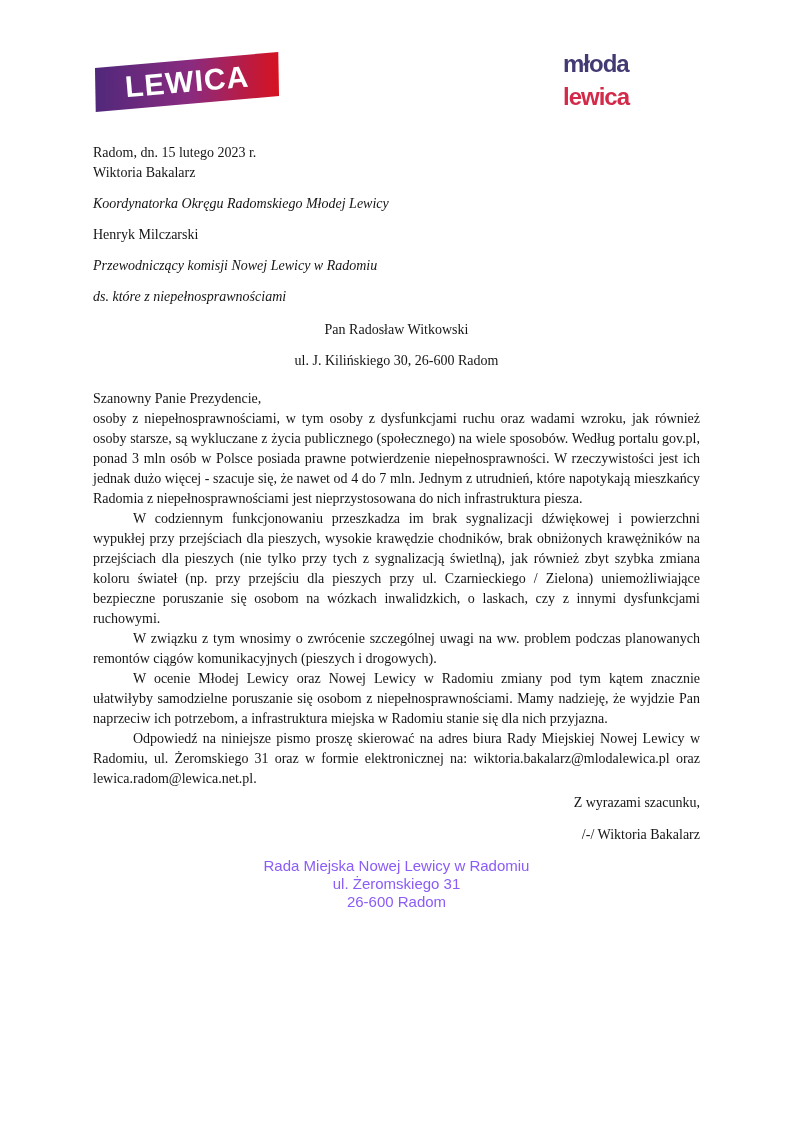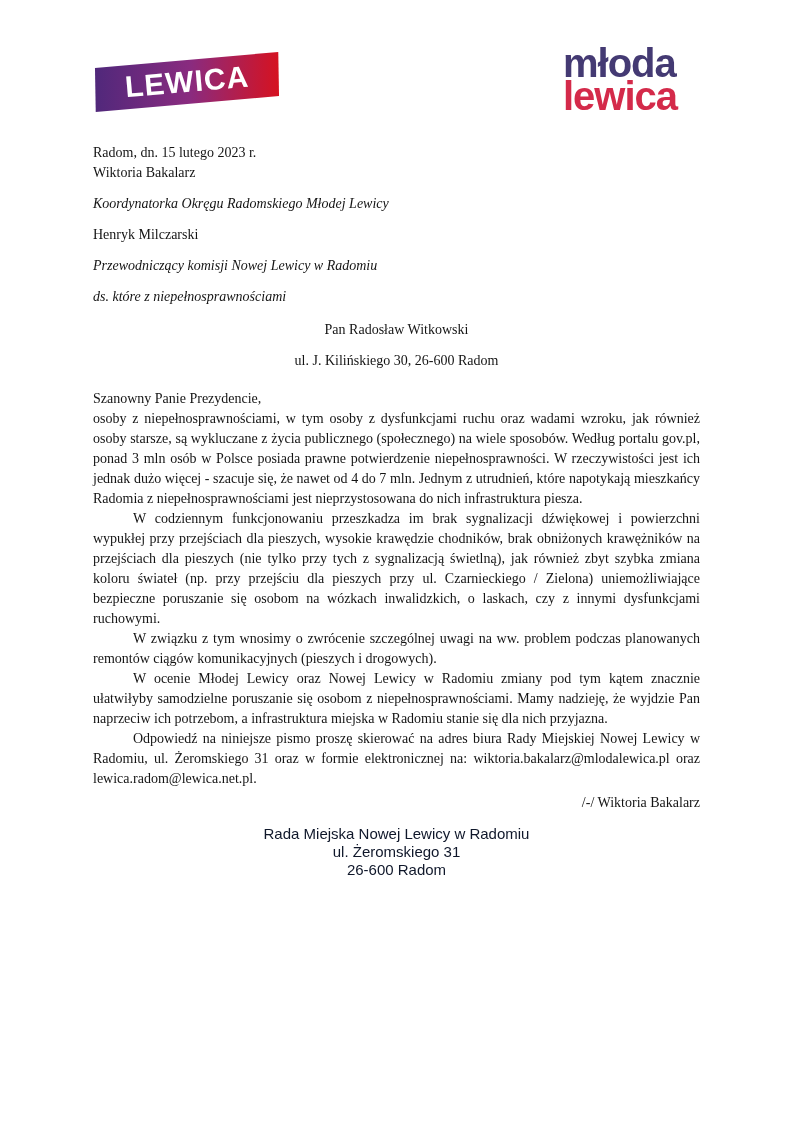--- a/index.html
+++ b/index.html
@@ -37,21 +37,21 @@
     line-height: 1;
   }
 
   
   .logo-mloda {
     position: absolute;
     left: 563px;
     top: 47px;
     font-family: "Liberation Sans", sans-serif;
     font-weight: bold;
-    font-size: 40px;
+    font-size: 24px;
     line-height: 33px;
     letter-spacing: -1px;
   }
   .mloda-word-1 { color: #443a73; }
   .mloda-word-2 { color: #d42a4a; }
 
   
   .content {
     position: absolute;
     left: 93px;
@@ -82,21 +82,21 @@
 
   .closing { margin-top: 4px; }
   .closing p { margin: 0 0 12px 0; text-align: right; }
 
   .footer {
     margin-top: 6px;
     text-align: center;
     font-family: "Liberation Sans", sans-serif;
     font-size: 15px;
     line-height: 18px;
-    color: #0f172a;
+    color: #8b5cf6;
   }
   .footer p { margin: 0; }
 </style>
 </head>
 <body>
 
 <div class="page">
 
   <div class="logo-lewica">
     <span class="logo-lewica-text">LEWICA</span>
@@ -126,20 +126,21 @@
 
     <p class="salutation">Szanowny Panie Prezydencie,</p>
 
     <p class="para no-indent">osoby z niepełnosprawnościami, w tym osoby z dysfunkcjami ruchu oraz wadami wzroku, jak również osoby starsze, są wykluczane z życia publicznego (społecznego) na wiele sposobów. Według portalu gov.pl, ponad 3 mln osób w Polsce posiada prawne potwierdzenie niepełnosprawności. W rzeczywistości jest ich jednak dużo więcej - szacuje się, że nawet od 4 do 7 mln. Jednym z utrudnień, które napotykają mieszkańcy Radomia z niepełnosprawnościami jest nieprzystosowana do nich infrastruktura piesza.</p>
     <p class="para">W codziennym funkcjonowaniu przeszkadza im brak sygnalizacji dźwiękowej i powierzchni wypukłej przy przejściach dla pieszych, wysokie krawędzie chodników, brak obniżonych krawężników na przejściach dla pieszych (nie tylko przy tych z sygnalizacją świetlną), jak również zbyt szybka zmiana koloru świateł (np. przy przejściu dla pieszych przy ul. Czarnieckiego / Zielona) uniemożliwiające bezpieczne poruszanie się osobom na wózkach inwalidzkich, o laskach, czy z innymi dysfunkcjami ruchowymi.</p>
     <p class="para">W związku z tym wnosimy o zwrócenie szczególnej uwagi na ww. problem podczas planowanych remontów ciągów komunikacyjnych (pieszych i drogowych).</p>
     <p class="para">W ocenie Młodej Lewicy oraz Nowej Lewicy w Radomiu zmiany pod tym kątem znacznie ułatwiłyby samodzielne poruszanie się osobom z niepełnosprawnościami. Mamy nadzieję, że wyjdzie Pan naprzeciw ich potrzebom, a infrastruktura miejska w Radomiu stanie się dla nich przyjazna.</p>
     <p class="para">Odpowiedź na niniejsze pismo proszę skierować na adres biura Rady Miejskiej Nowej Lewicy w Radomiu, ul. Żeromskiego 31 oraz w formie elektronicznej na: wiktoria.bakalarz@mlodalewica.pl oraz lewica.radom@lewica.net.pl.</p>
 
     <div class="closing">
+      <p>Z wyrazami szacunku,</p>
       <p>/-/ Wiktoria Bakalarz</p>
     </div>
 
     <div class="footer">
       <p>Rada Miejska Nowej Lewicy w Radomiu</p>
       <p>ul. Żeromskiego 31</p>
       <p>26-600 Radom</p>
     </div>
 
   </div>

